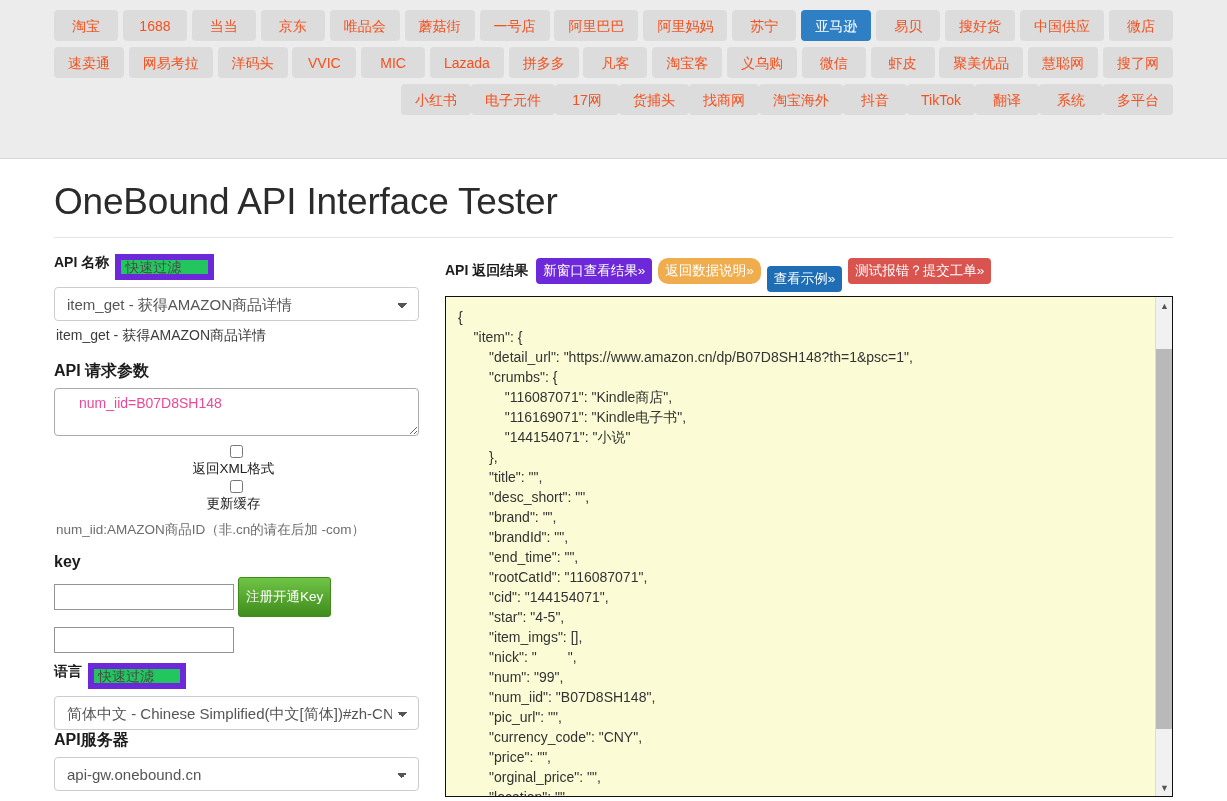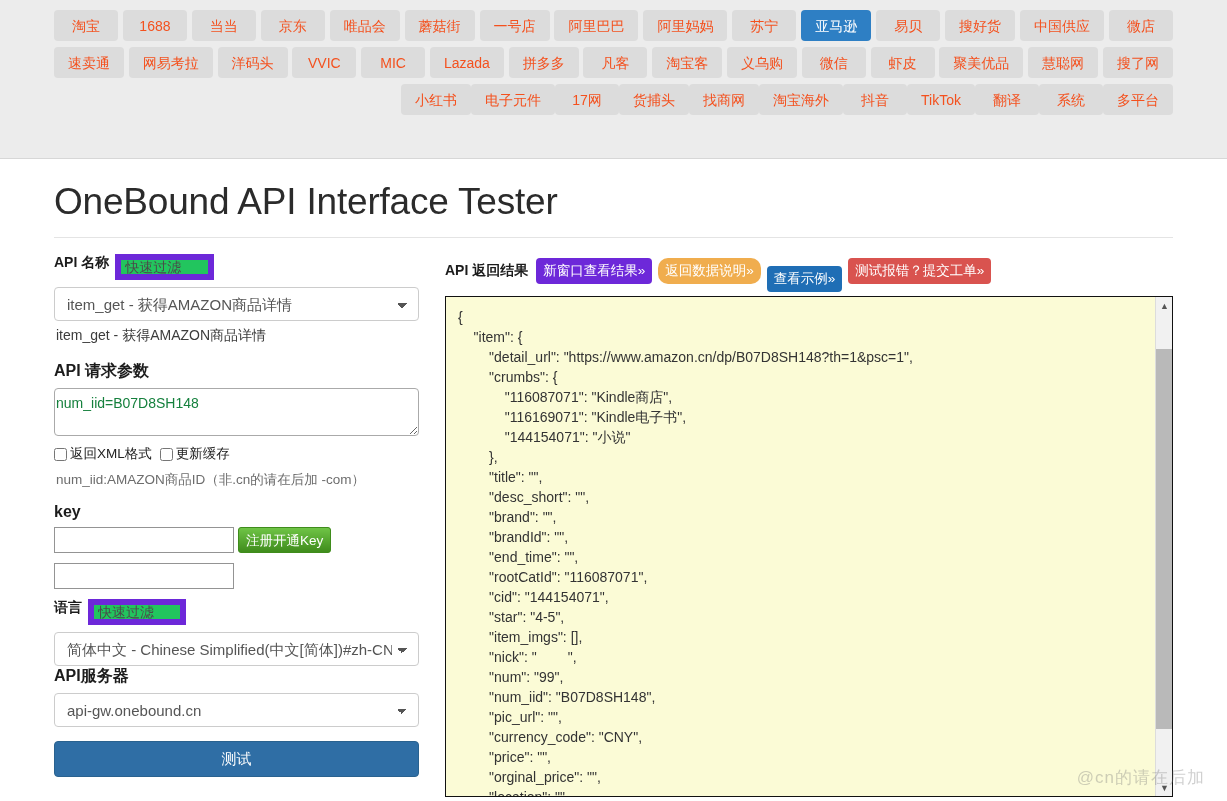--- a/index.html
+++ b/index.html
@@ -121,34 +121,35 @@
   .hint-gray {
     font-size: 13.5px;
     color: #6d6d6d;
     margin: 8px 0 14px 2px;
   }
   textarea.params {
     width: 100%;
     height: 48px;
     border: 1px solid #aaa;
     border-radius: 4px;
-    padding: 6px 1px;
-    font-size: 14px;
-    color: #15803d;
+    padding: 6px 24px;
+    font-size: 14px;
+    color: #ec4899;
     resize: vertical;
     font-family: "Liberation Sans", sans-serif;
     background: #fff;
   }
   .checks {
     margin: 5px 0 0 0;
     font-size: 13.5px;
     color: #222;
     display: flex;
     align-items: center;
     gap: 2px;
+    flex-direction: column;
   }
   .checks input[type=checkbox] { margin: 0 1px 0 0; vertical-align: middle; }
   .checks label { margin-right: 6px; cursor: pointer; }
   .section-label {
     font-size: 16px;
     font-weight: bold;
     color: #1c1c1c;
     margin: 0 0 6px 0;
     display: block;
   }
@@ -163,21 +164,21 @@
   }
   .key-row { display: flex; align-items: center; gap: 4px; margin-bottom: 10px; }
   .btn-green {
     background: #4fa126;
     background-image: linear-gradient(#6fc446, #3f8c1c);
     color: #fff;
     border: 1px solid #3f8c1c;
     border-radius: 3px;
     font-size: 13.5px;
     padding: 4px 7px;
-    height: 26px;
+    height: 40px;
     cursor: pointer;
     white-space: nowrap;
     font-family: "Liberation Sans", sans-serif;
   }
   #test-button {
     width: 100%;
     height: 36px;
     background: #2f6ea5;
     color: #fff;
     border: 1px solid #2a628f;

